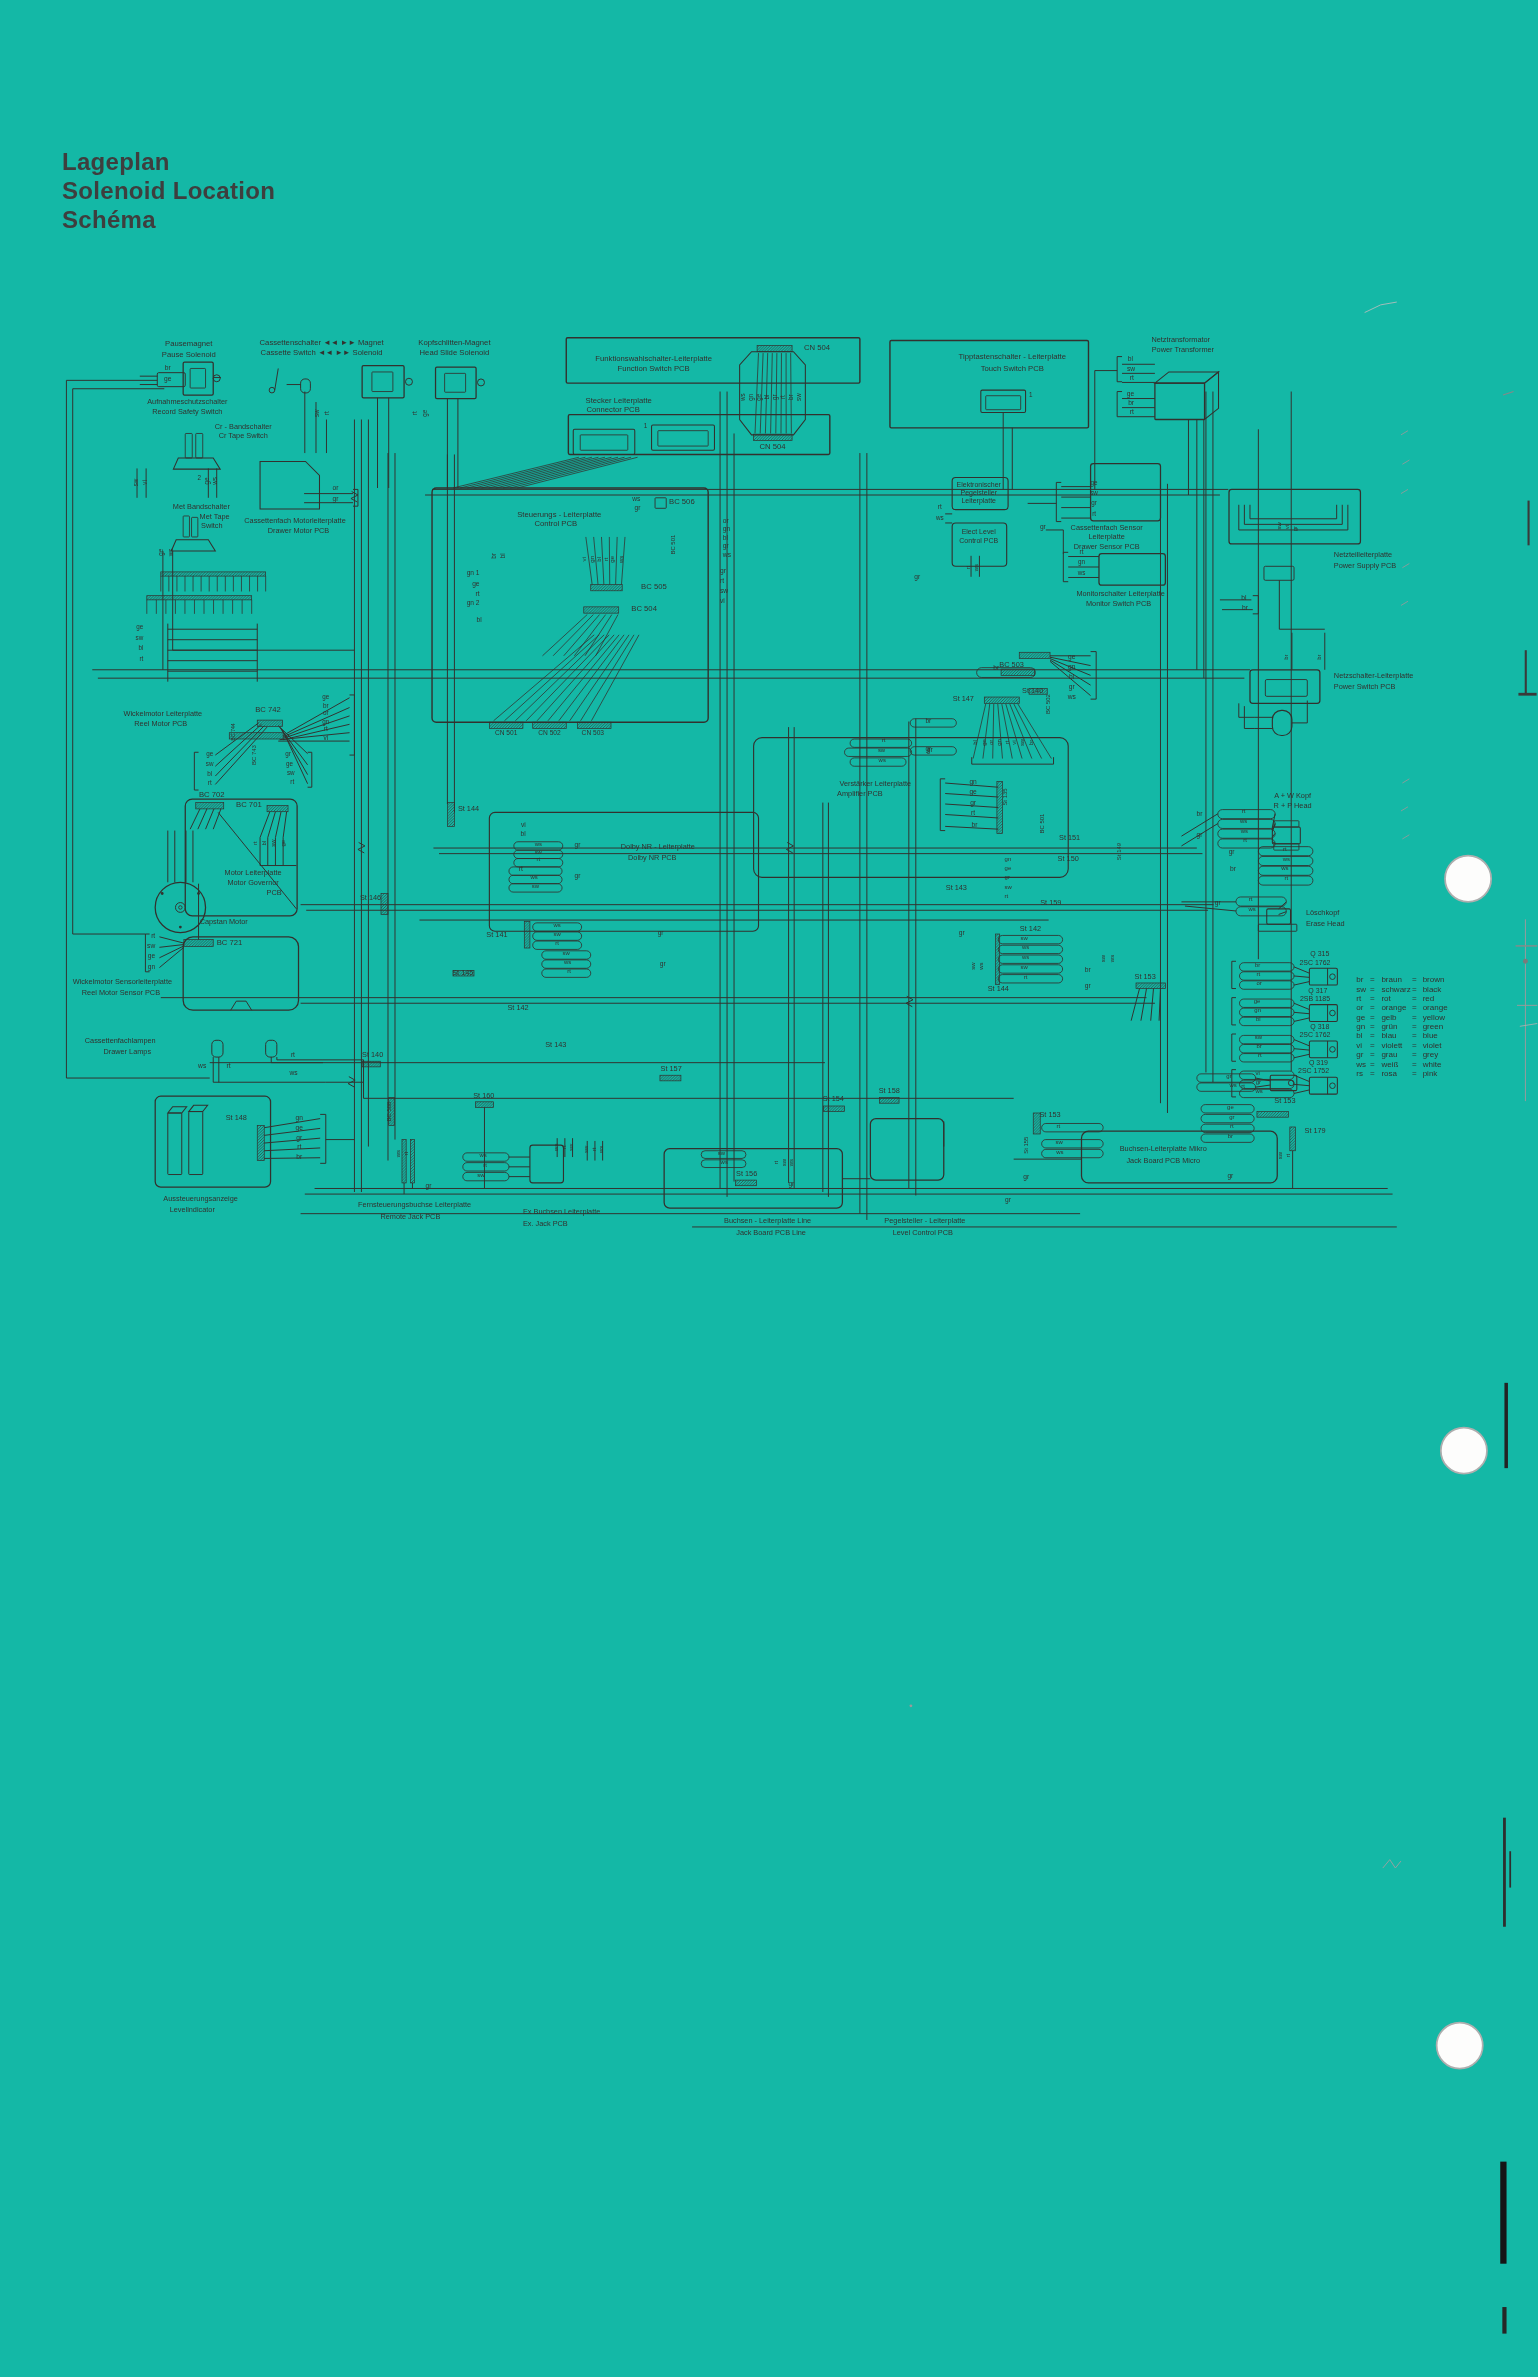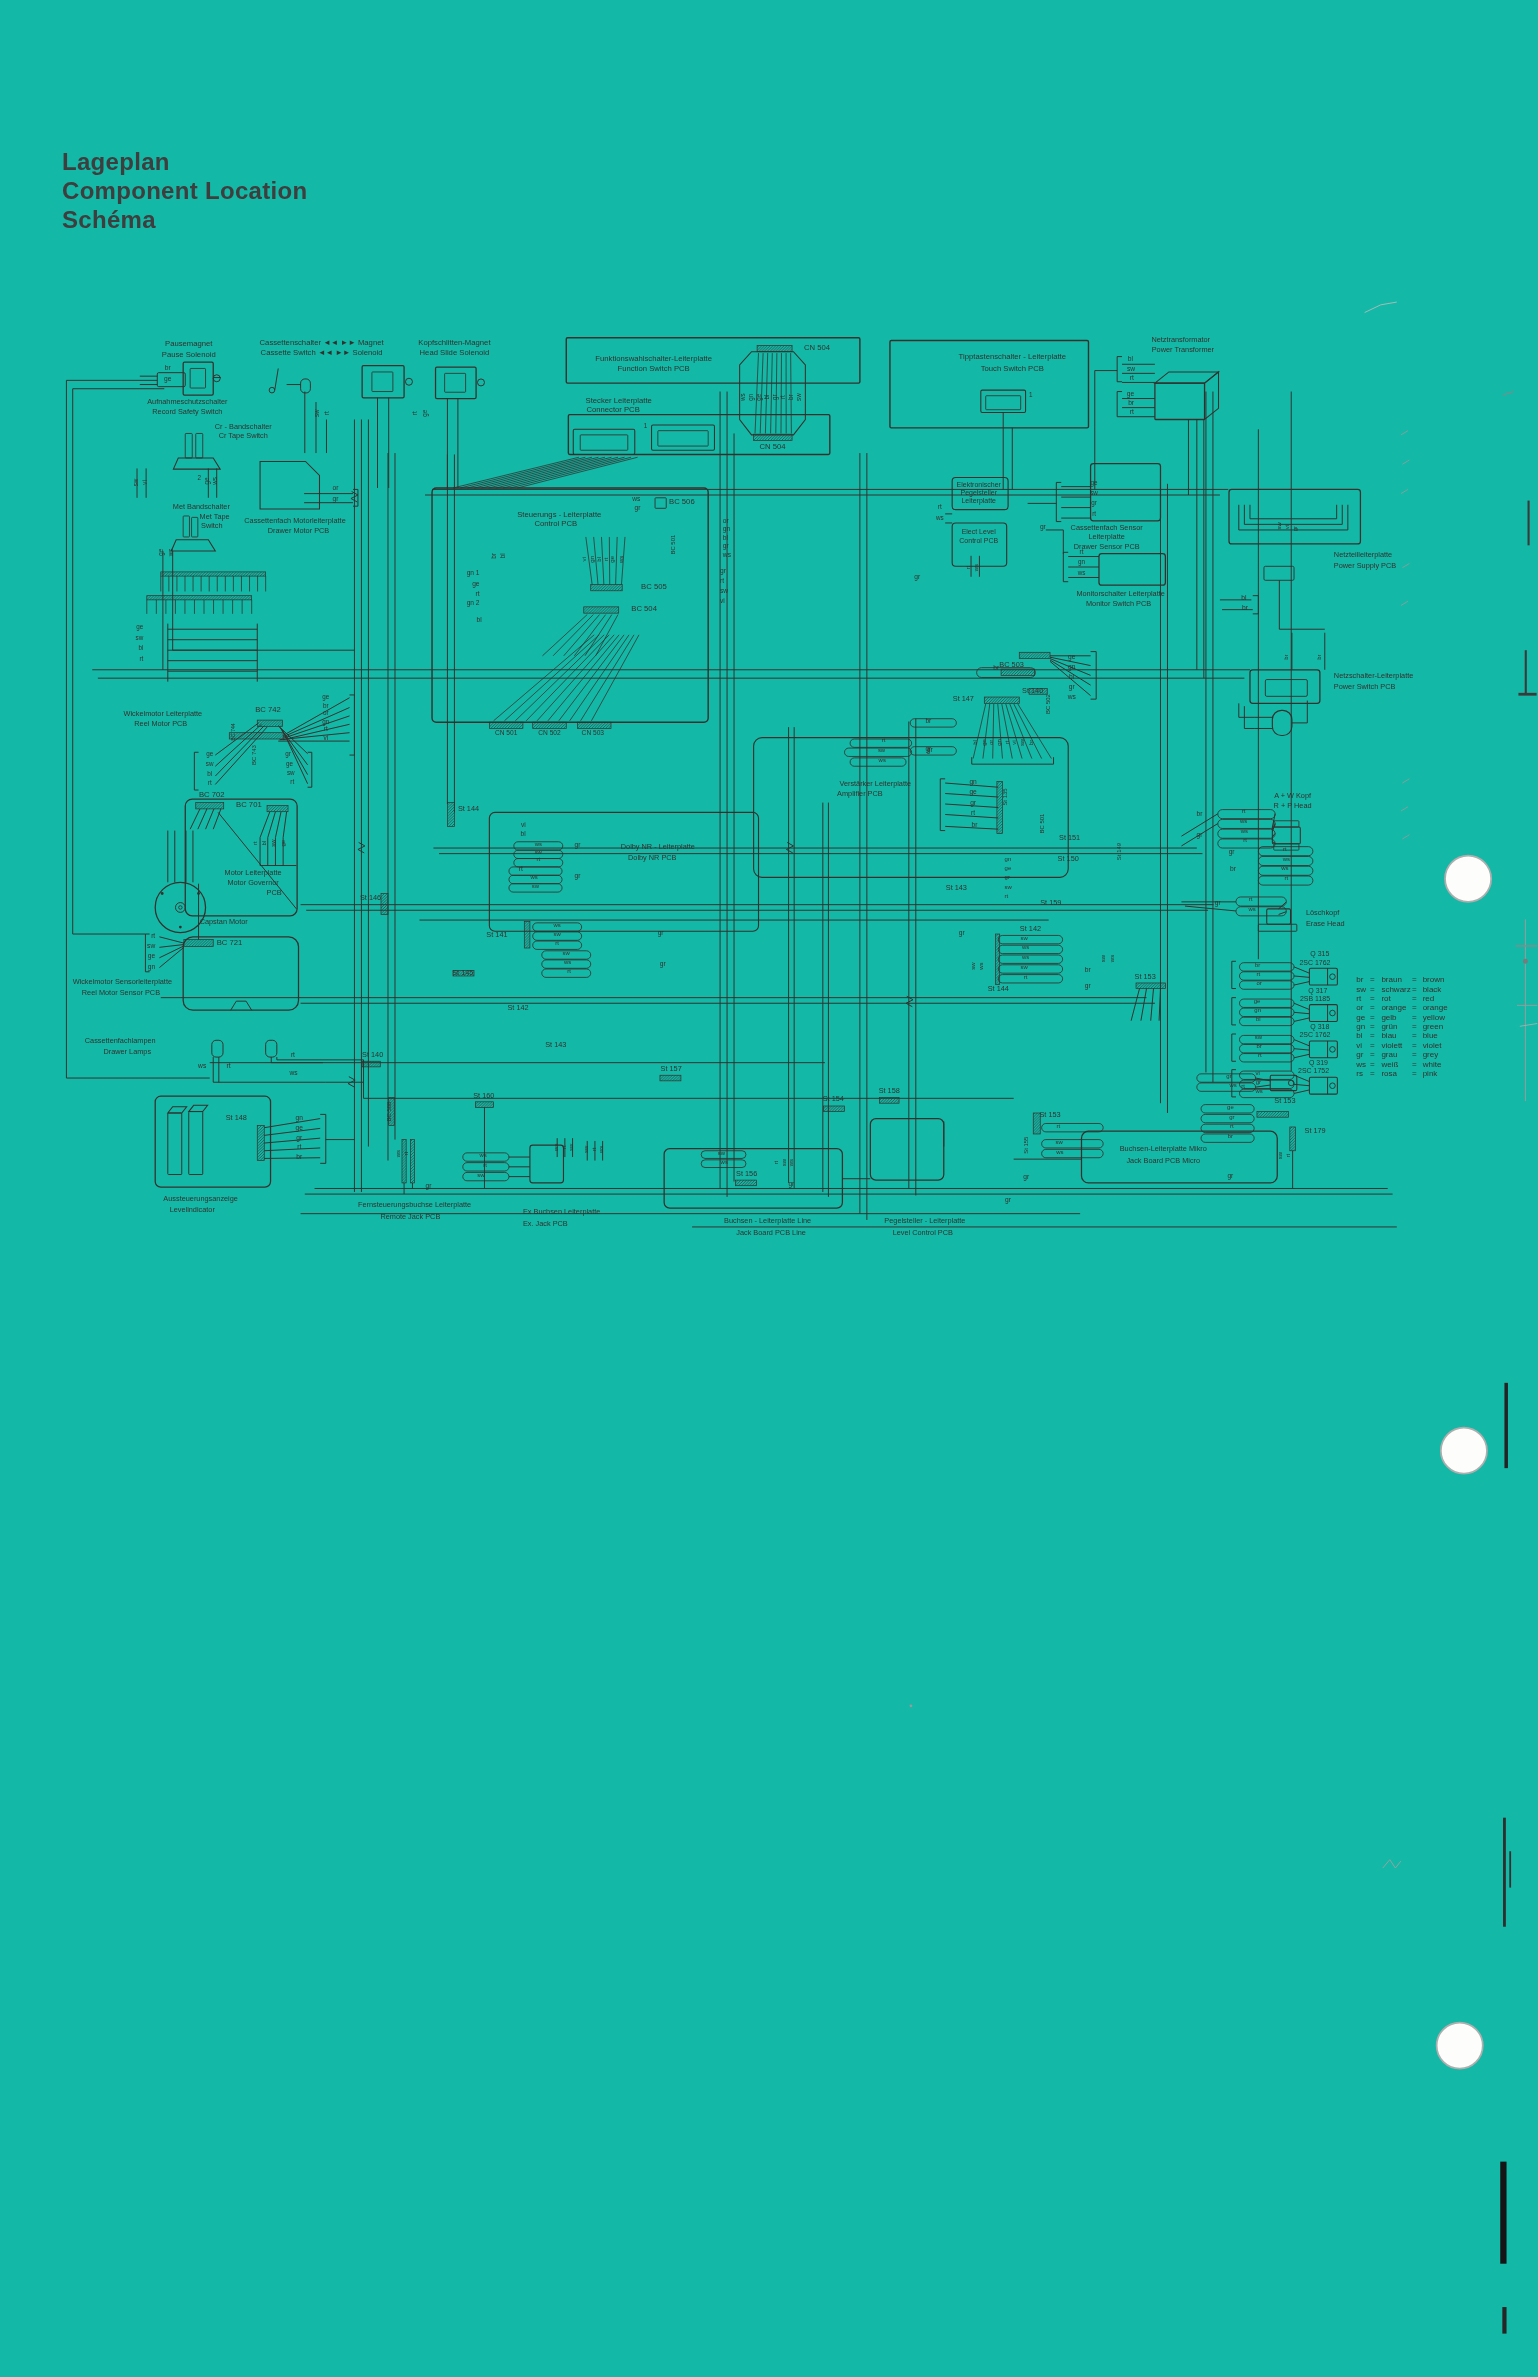--- a/index.html
+++ b/index.html
@@ -9,21 +9,21 @@
          font-size:24px;line-height:29px;letter-spacing:0.3px;}
   svg{position:absolute;left:0;top:0;}
   svg text{font-family:"Liberation Sans", sans-serif;}
 </style>
 </head>
 <body>
 
 <div id="page">
   <div id="title">
     <div>Lageplan</div>
-    <div>Component Location</div>
+    <div>Solenoid Location</div>
     <div>Schéma</div>
   </div>
   <svg id="diag" width="1538" height="2377" viewBox="0 0 2200 3400">
       <defs>
         <pattern id="h" width="4" height="4" patternUnits="userSpaceOnUse">
           <path d="M0,4 L4,0" stroke="#33312e" stroke-width="0.9"></path>
         </pattern>
       </defs>
       <rect x="262" y="518" width="43" height="47" rx="2" fill="none" stroke="#33312e" stroke-width="1.8"></rect>
       <rect x="272" y="527" width="22" height="28" rx="1" fill="none" stroke="#33312e" stroke-width="1.2"></rect>

